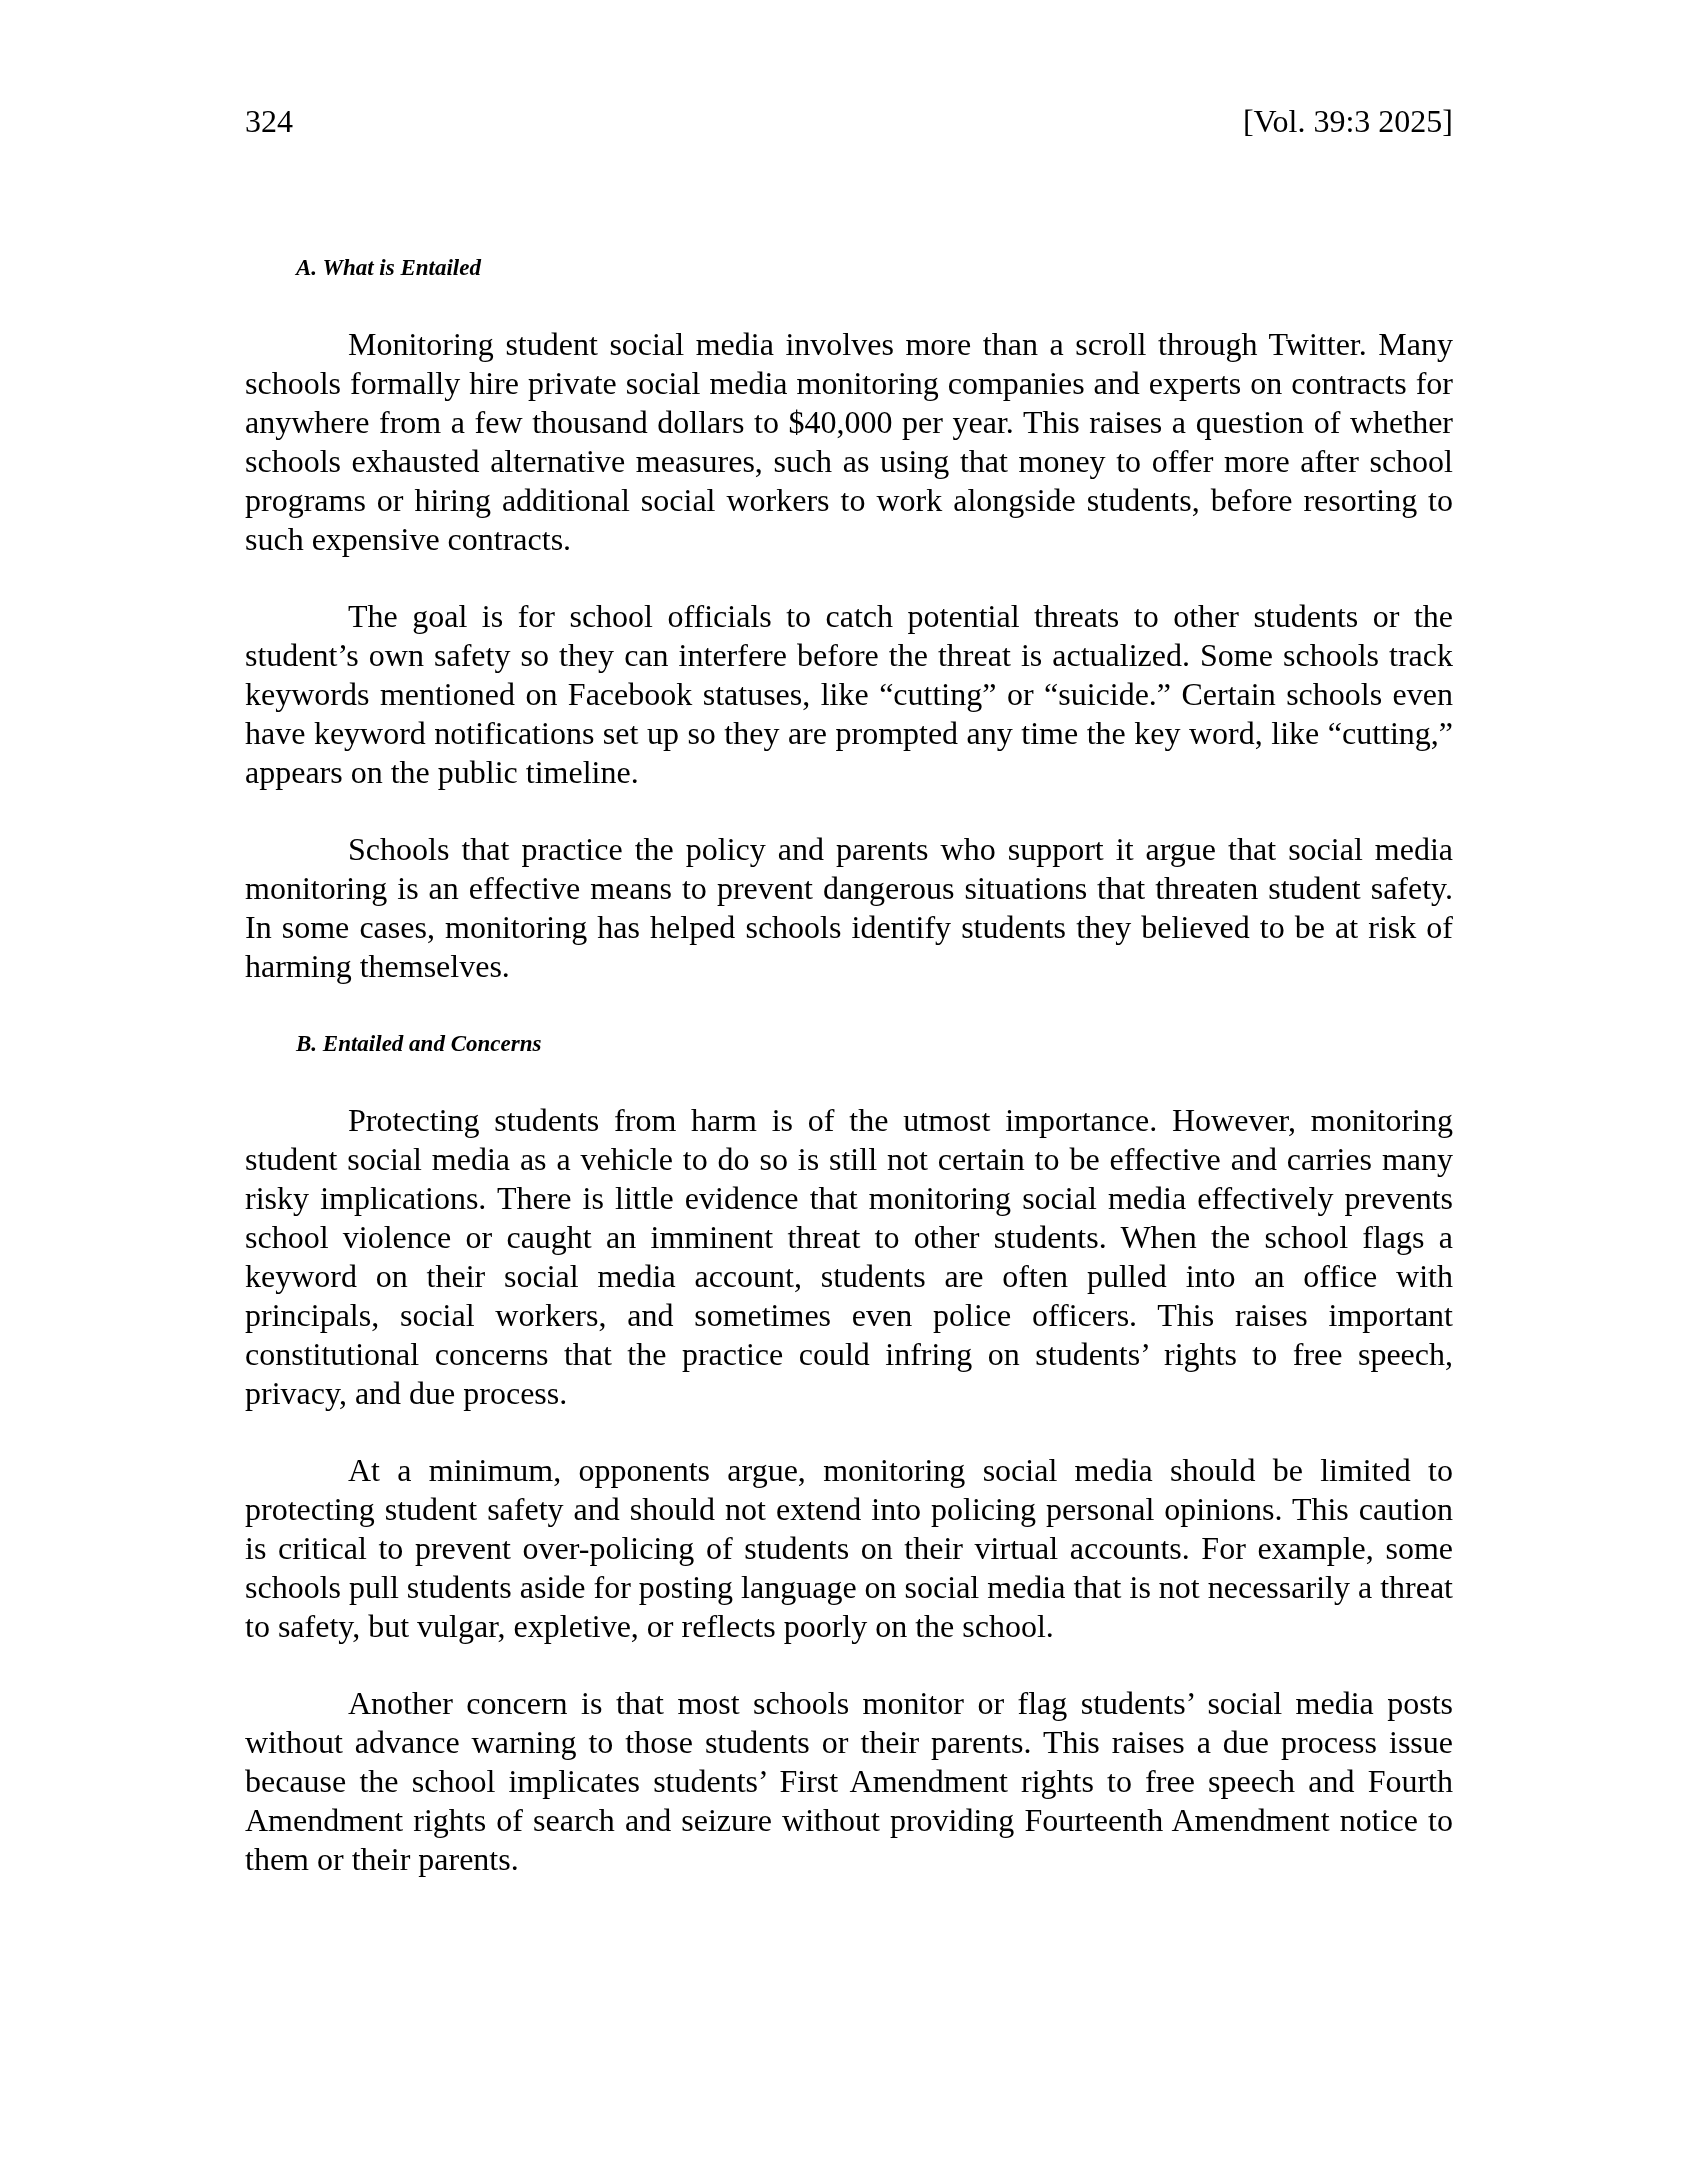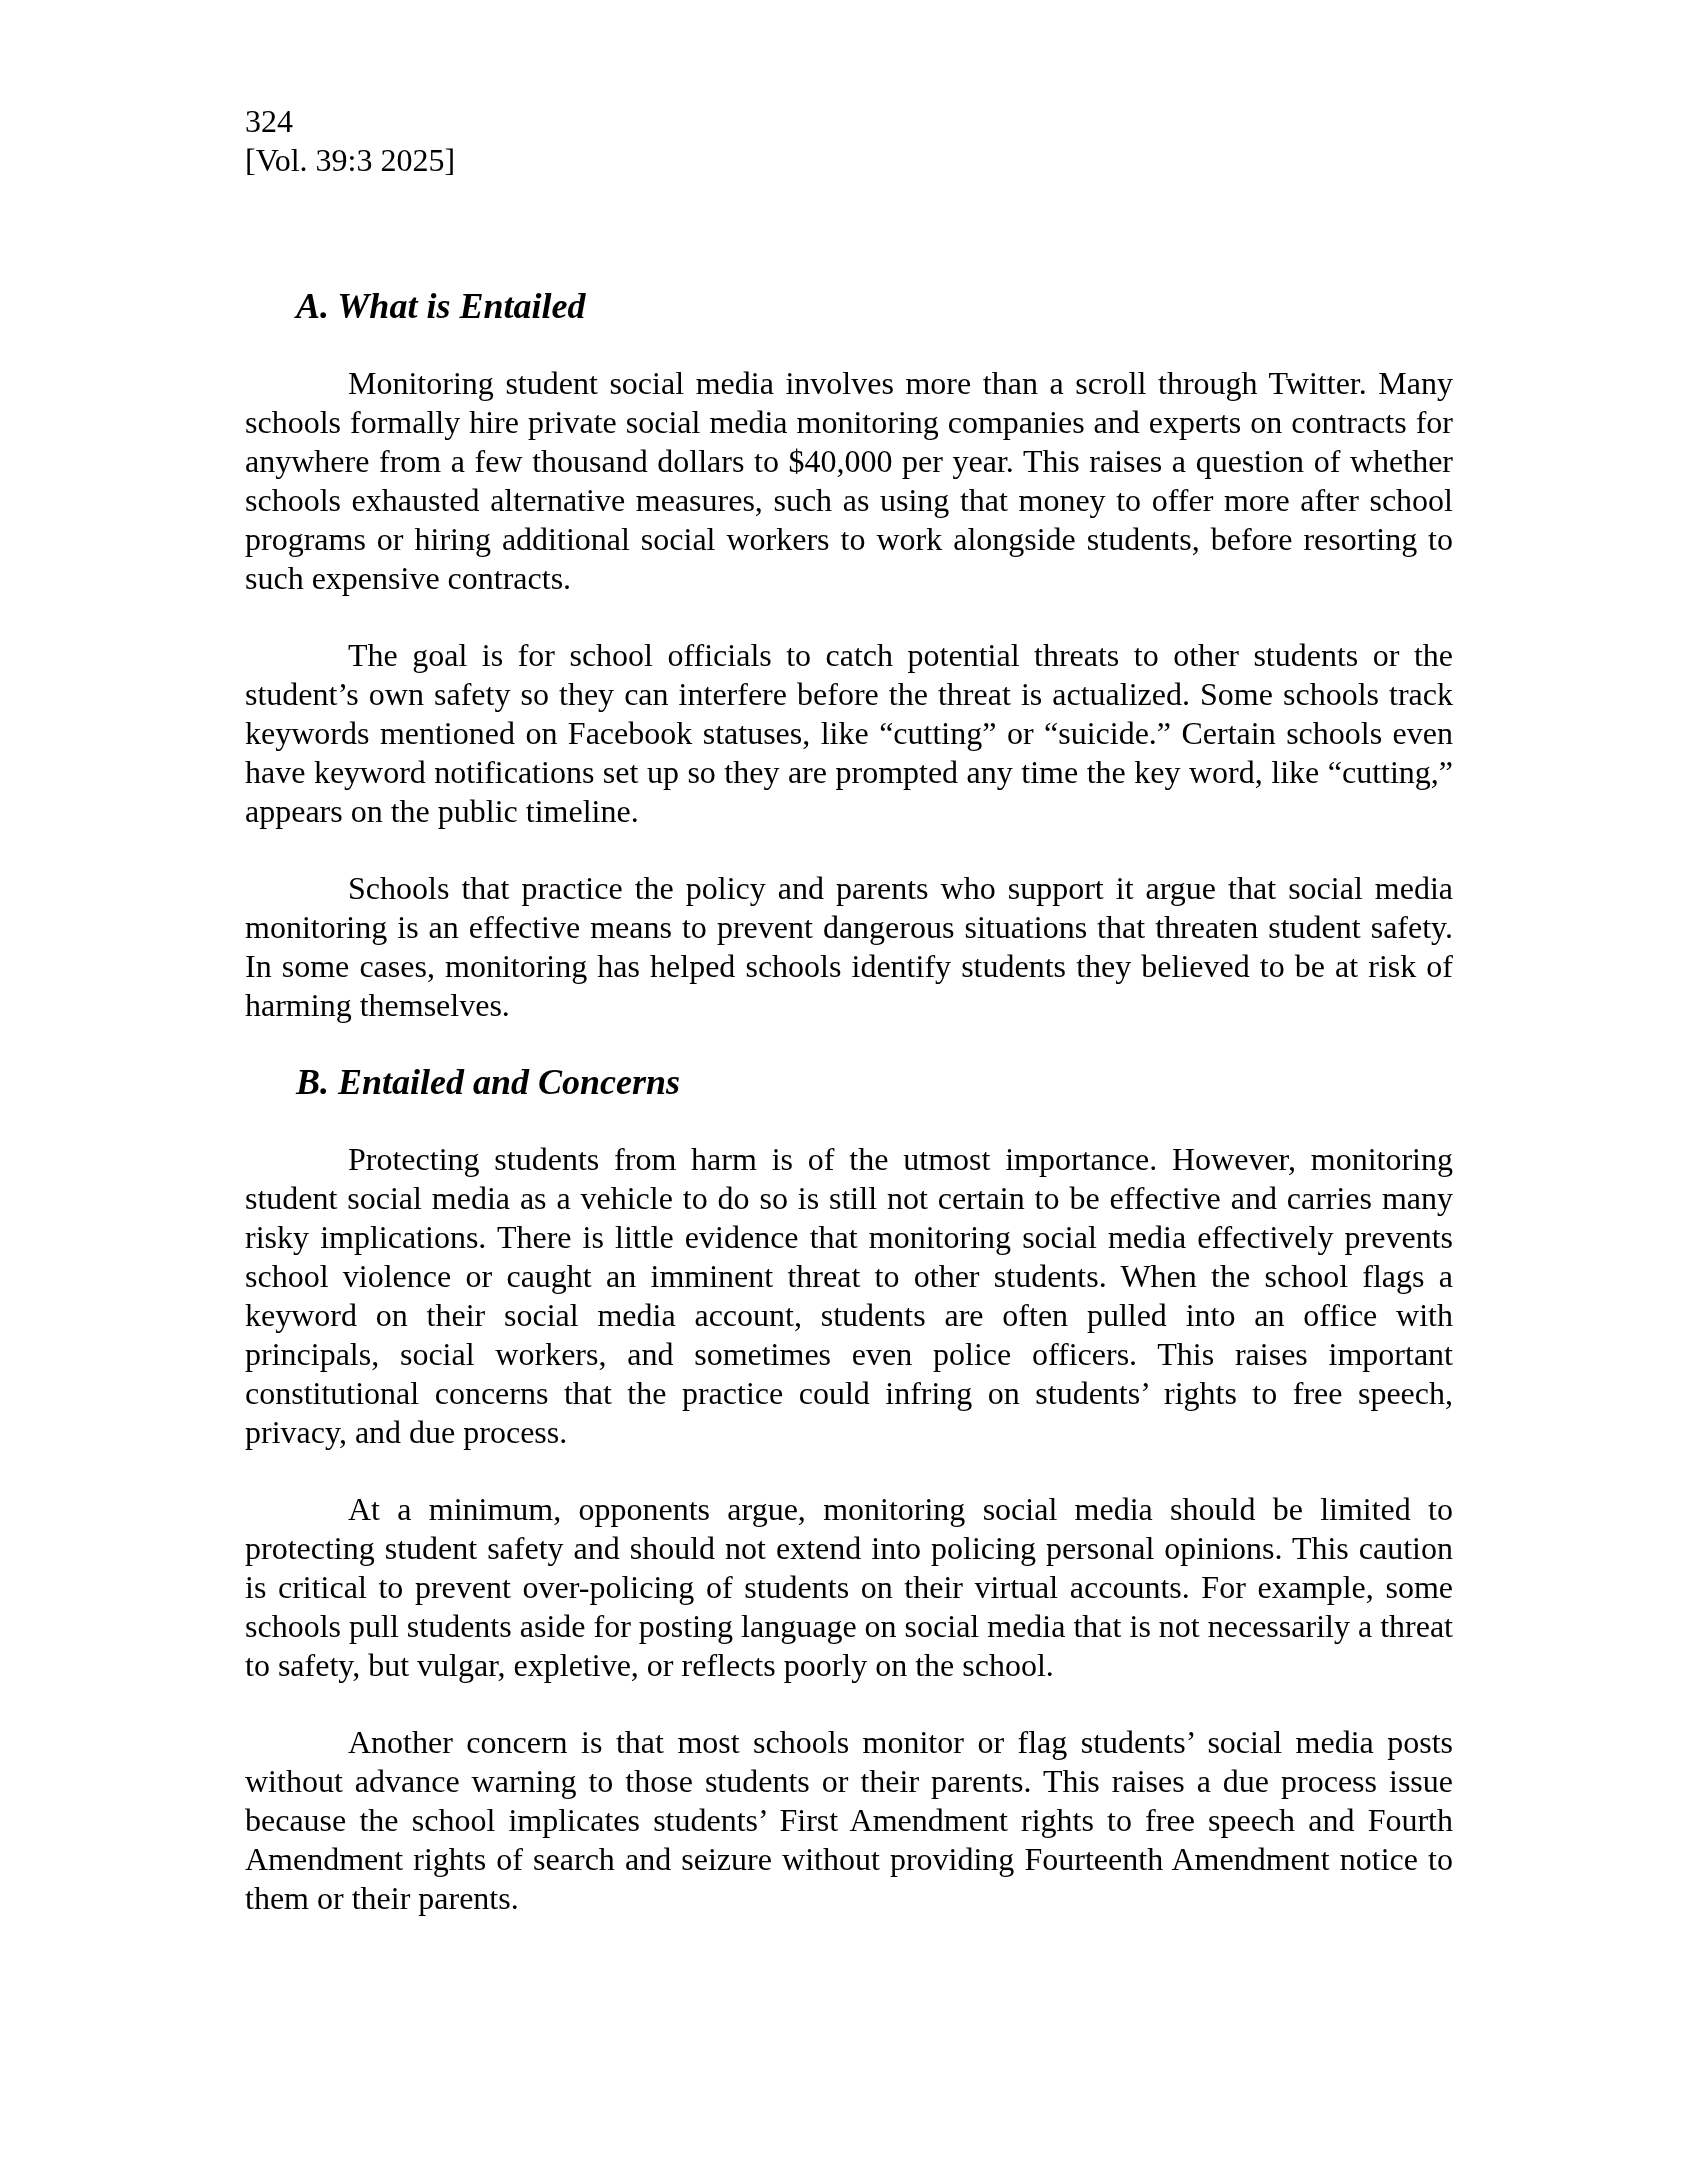--- a/index.html
+++ b/index.html
@@ -24,30 +24,29 @@
     font-size: 32px;
     line-height: 39px;
   }
   .running-header {
     position: relative;
     display: flex;
     justify-content: space-between;
     align-items: baseline;
     margin: 0 0 107px 0;
     white-space: nowrap;
-    flex-direction: column;
   }
   .running-header .journal-title {
     position: absolute;
     left: calc(50% + 55px);
     transform: translateX(-50%);
     font-style: italic;
   }
   .sec-heading {
-    font-size: 36px;
+    font-size: 23px;
     line-height: 39px;
     font-weight: bold;
     font-style: italic;
     margin: 0 0 38px 51px;
     padding: 0;
   }
   .body-para {
     margin: 0 0 38px 0;
     padding: 0;
     text-align: justify;

